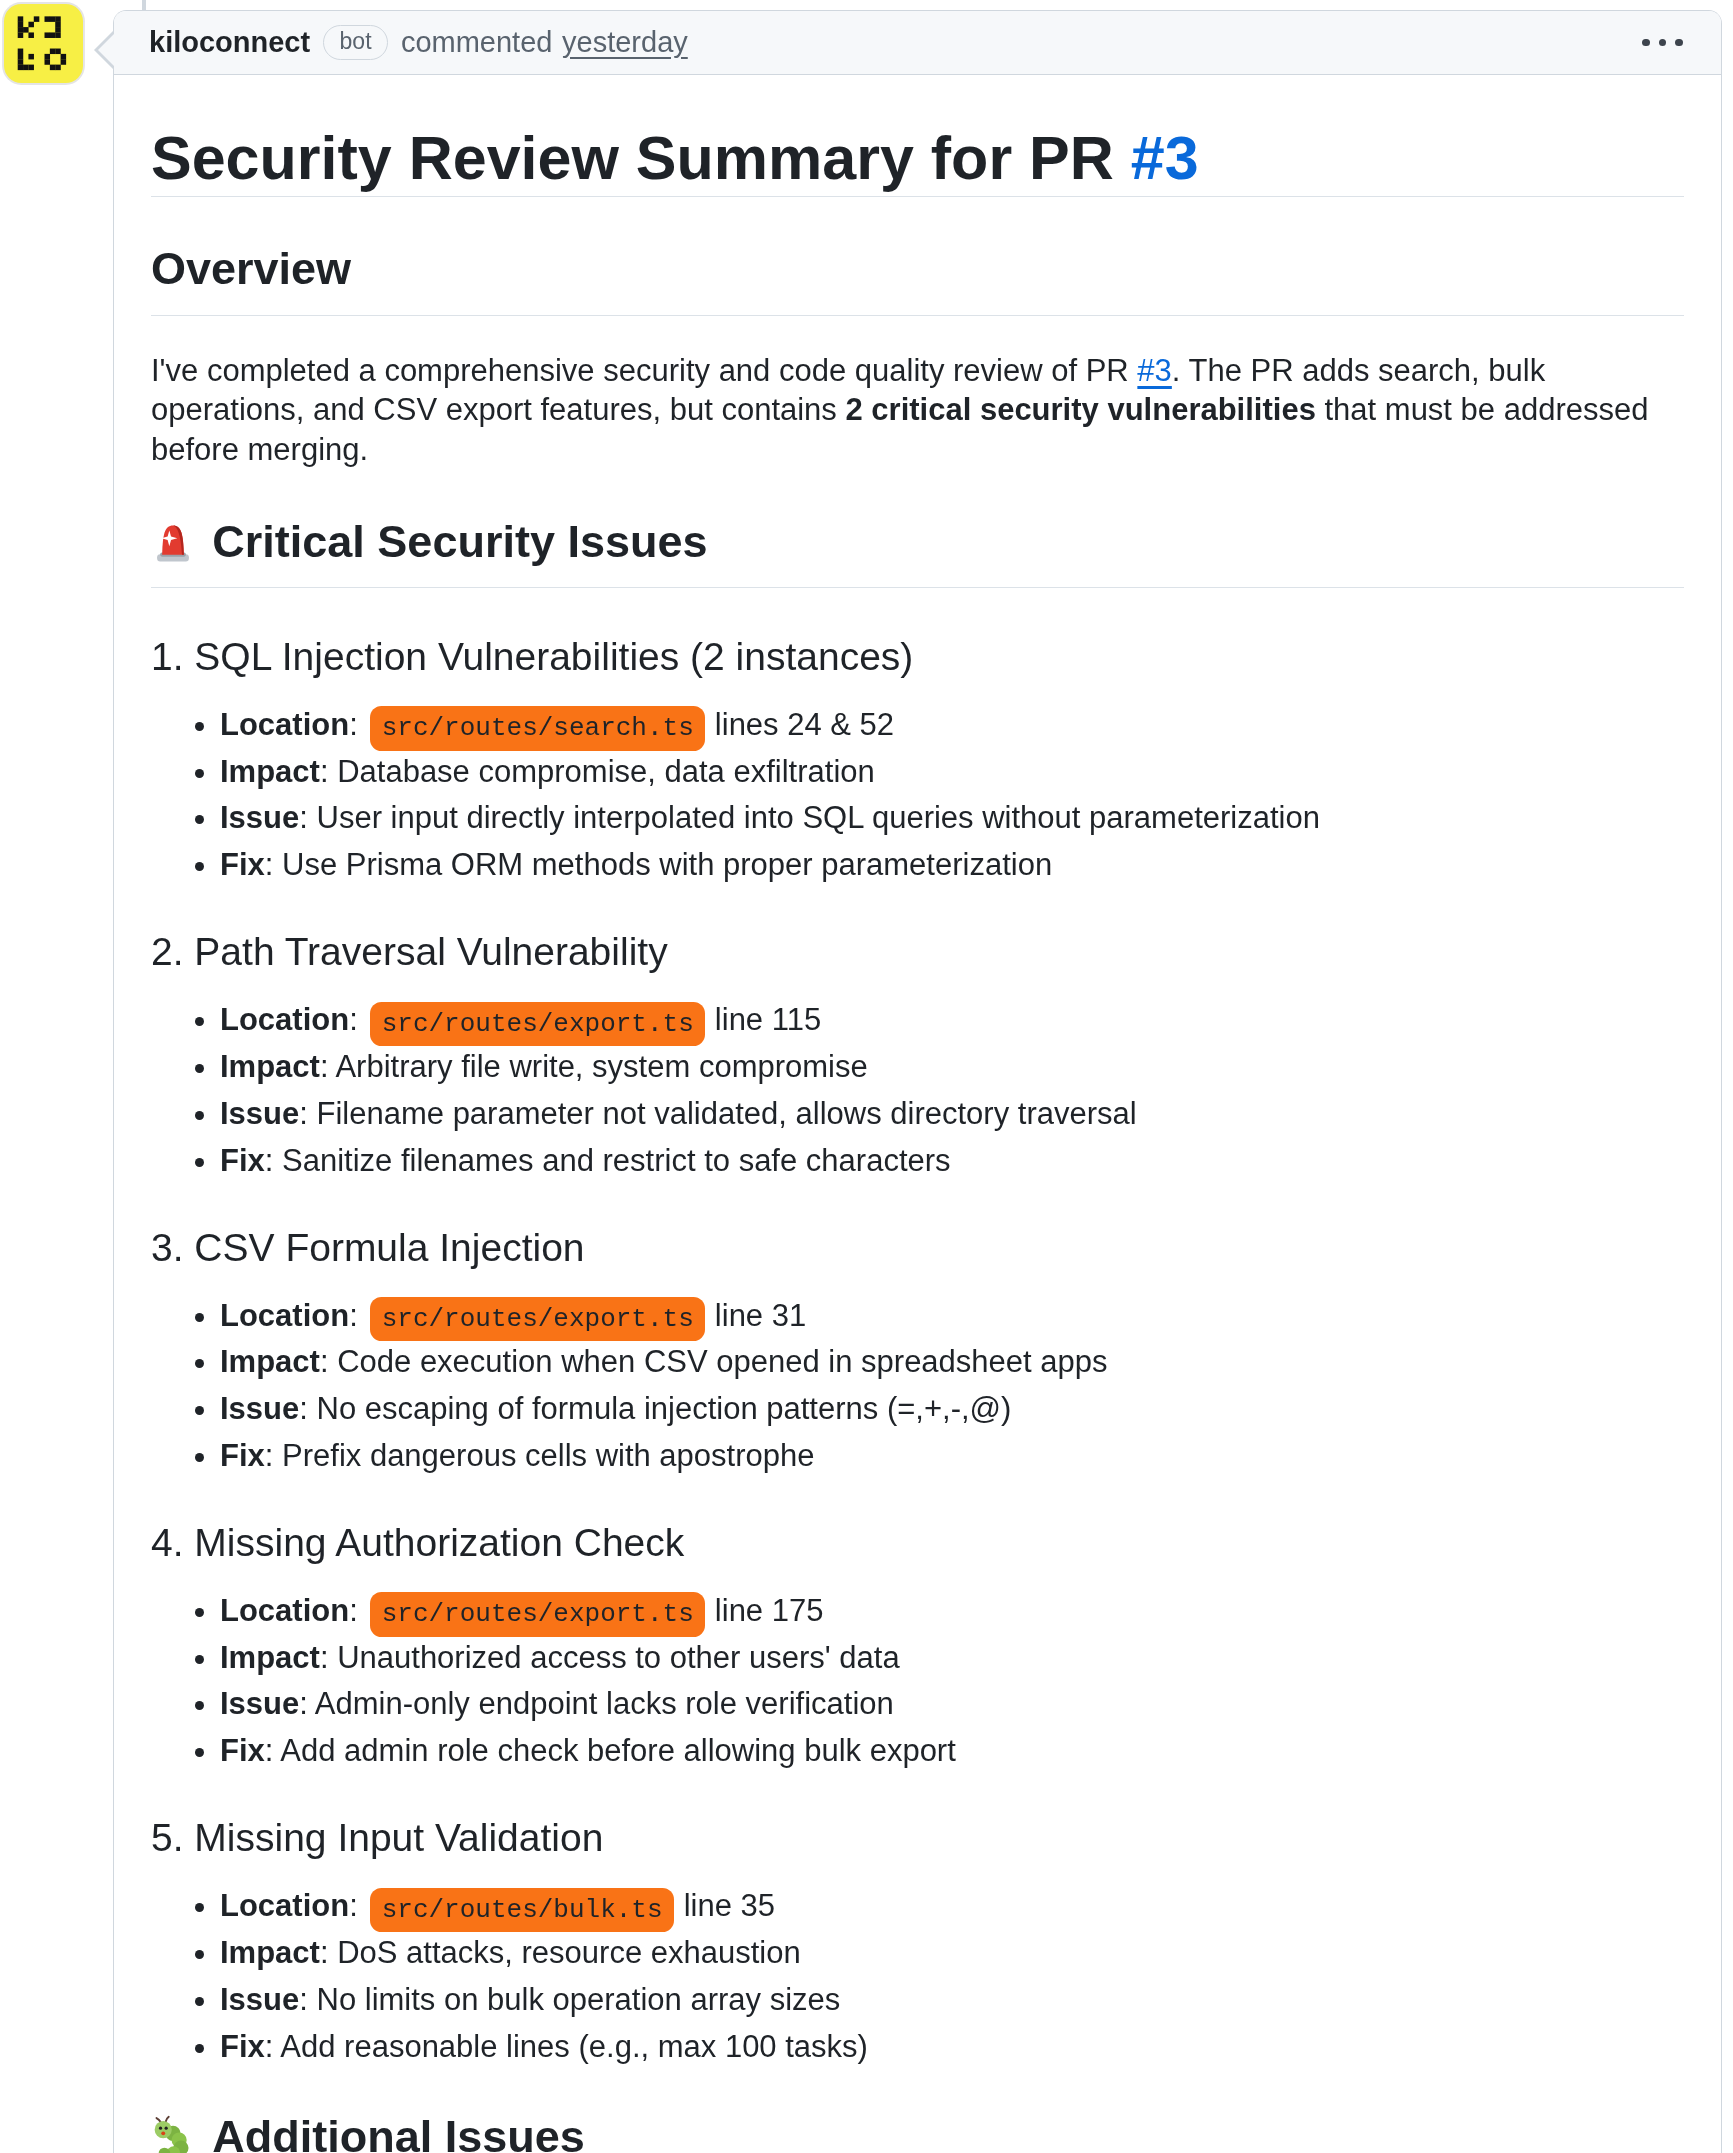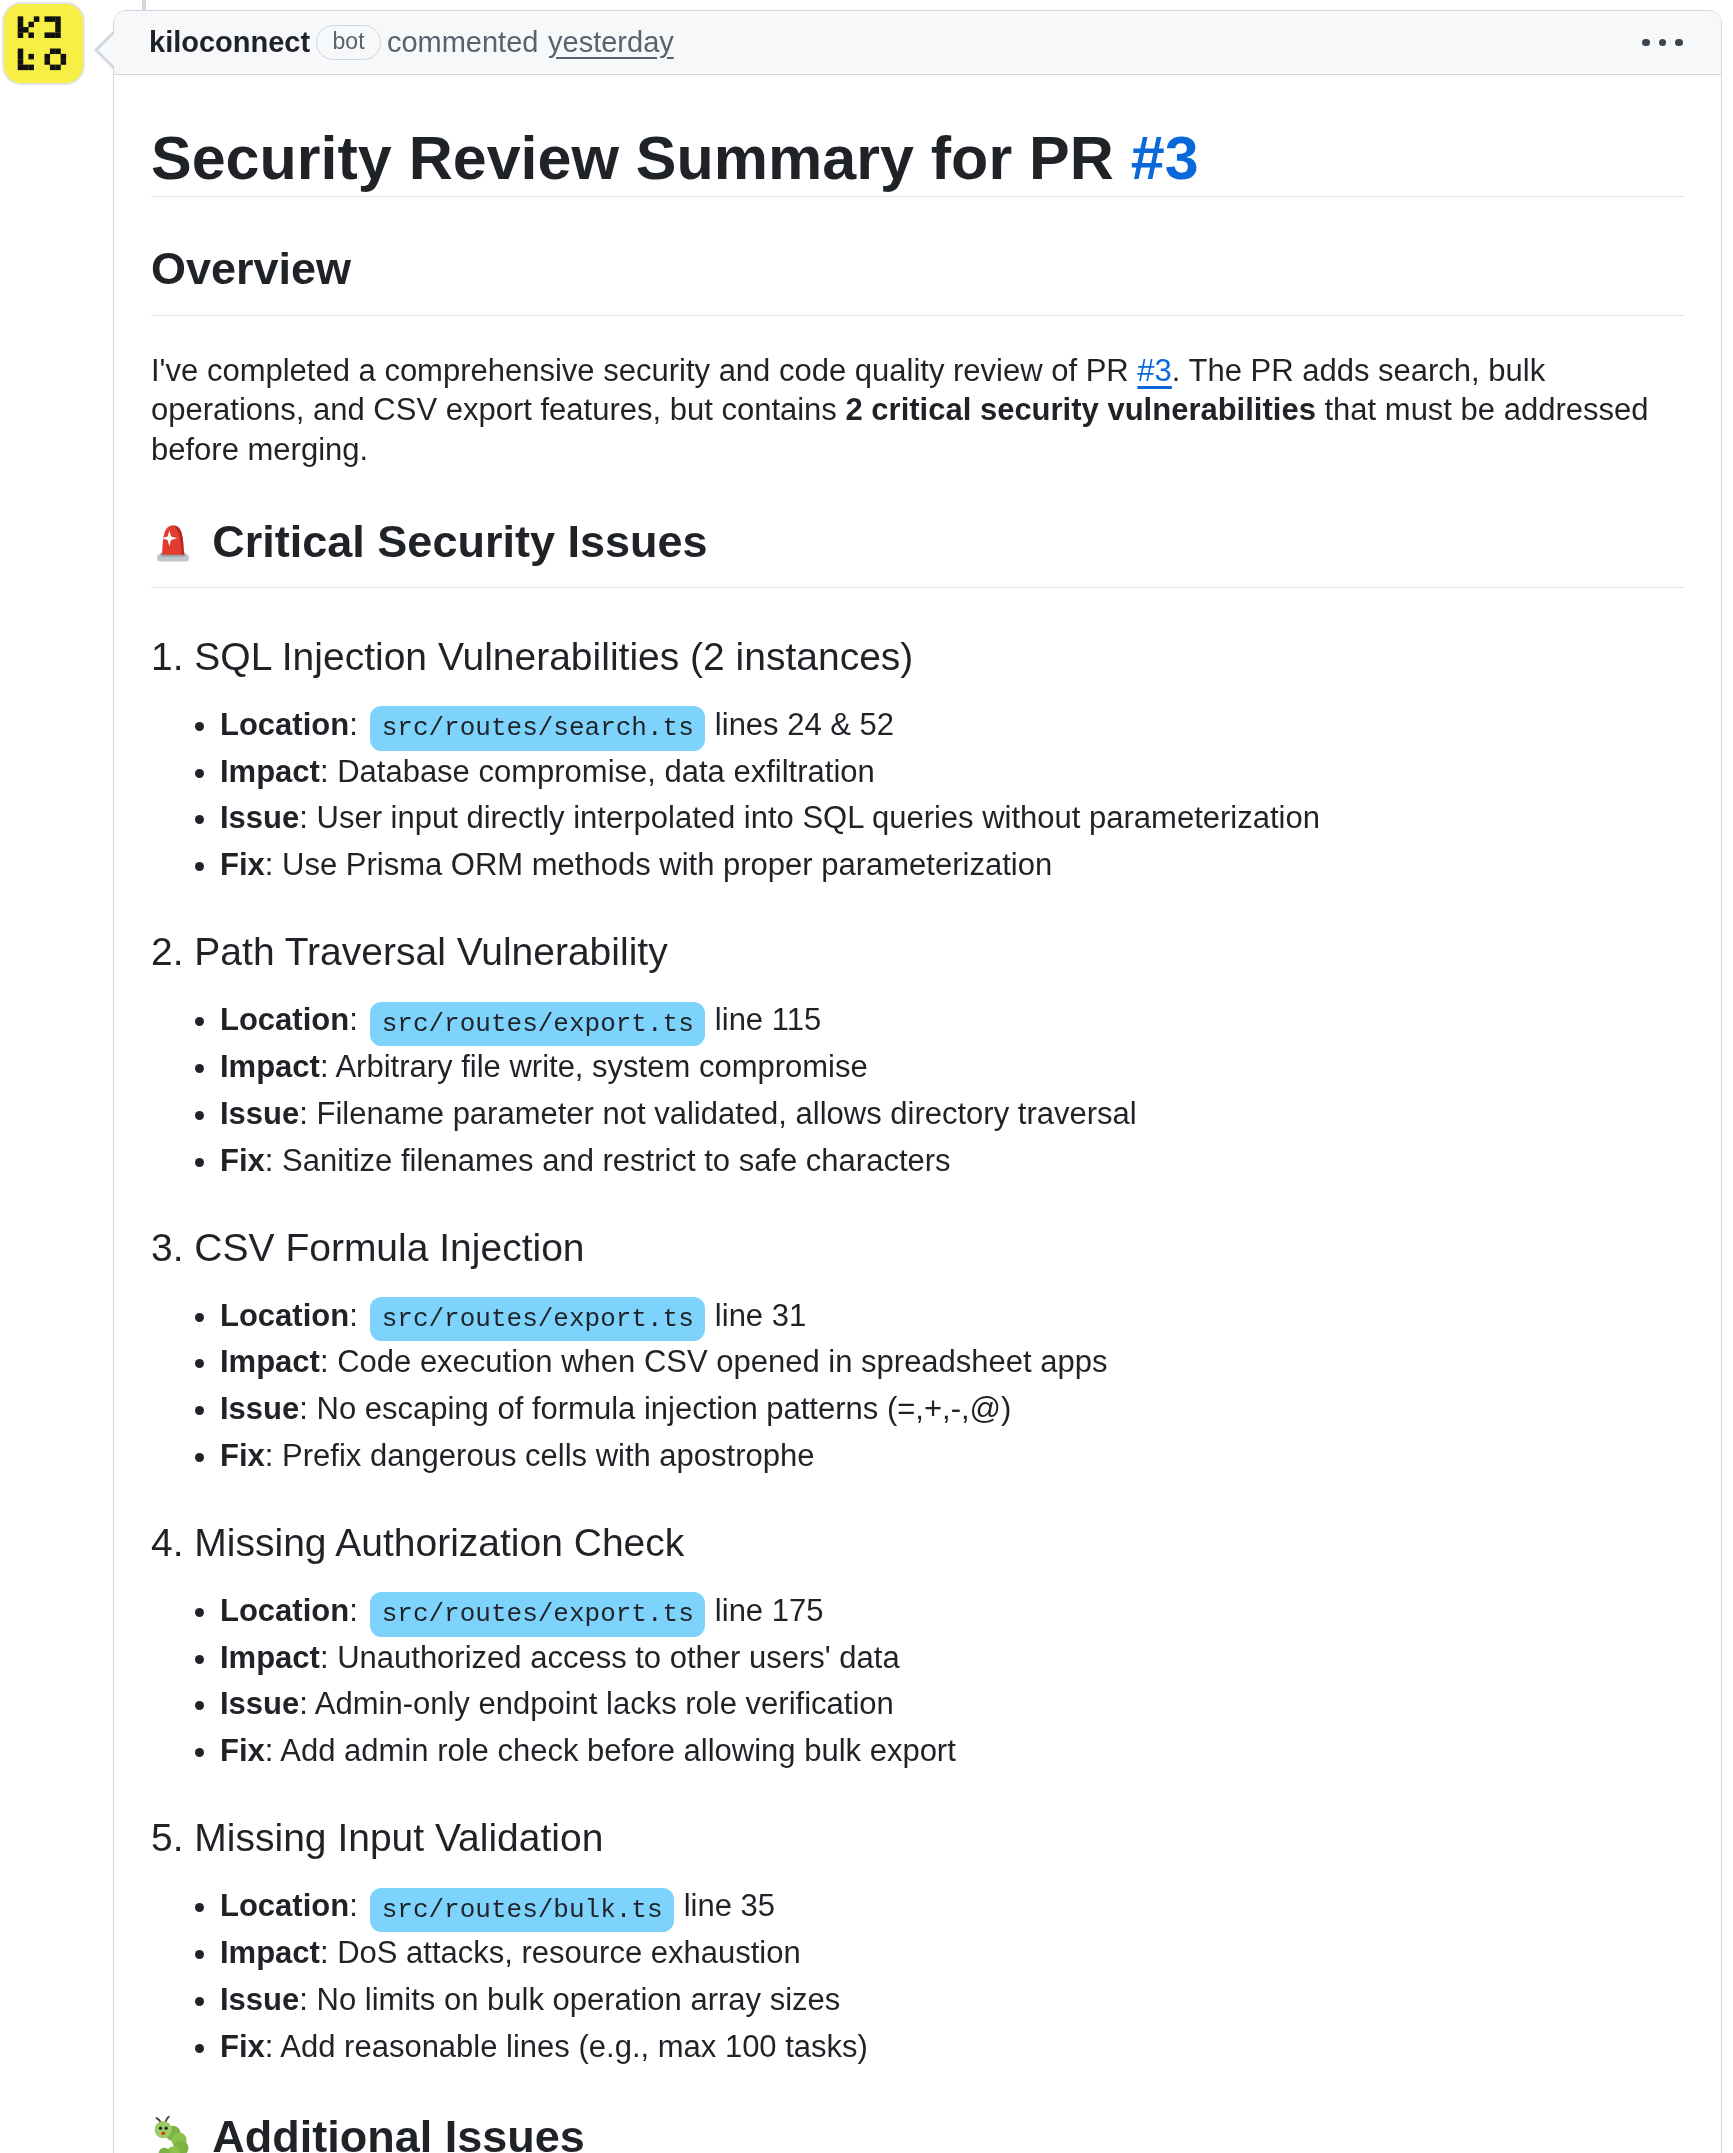--- a/index.html
+++ b/index.html
@@ -24,21 +24,21 @@
     content: ""; position: absolute; top: 19px; left: -20px;
     border: 20px solid transparent; border-left: 0; border-right: 20px solid #d0d7de;
   }
   .comment::after {
     content: ""; position: absolute; top: 23px; left: -16.3px;
     border: 16.3px solid transparent; border-left: 0; border-right: 16.3px solid #f6f8fa;
   }
 
   .comment-header {
     background: #f6f8fa; border-bottom: 1.9px solid #d0d7de; border-radius: 11.5px 11.5px 0 0;
-    display: flex; align-items: center; gap: 6px;
+    display: flex; align-items: center; gap: 13px;
     padding: 14.4px 35px; font-size: 29px; color: #59636e;
   }
   .author { font-weight: bold; color: #1f2328; }
   .bot-badge {
     font-size: 23px; color: #59636e; border: 1.9px solid #d0d7de; border-radius: 960px;
     padding: 2.9px 15.4px 4.8px; line-height: 1.1; background: transparent;
   }
   .action-wrap { display: inline-flex; align-items: baseline; gap: 9.6px; }
   .timestamp { color: #59636e; text-decoration: underline; text-underline-offset: 4.8px; cursor: pointer; }
   .kebab {
@@ -67,21 +67,21 @@
 
   h3 { font-size: 39px; font-weight: normal; line-height: 1.2; margin-top: 46px; }
 
   ul { margin-top: 25px; padding-left: 69px; list-style: disc; }
   li { font-size: 31px; line-height: 1.2; margin-top: 9.6px; color: #1f2328; }
   li:first-child { margin-top: 0; }
   li strong { font-weight: bold; }
 
   code.chip {
     font-family: "Liberation Mono", monospace; font-size: 26px; line-height: 1;
-    background: #7dd3fc; border-radius: 11.5px; padding: 6.7px 11.5px 7.7px; margin-left: 3.8px;
+    background: #f97316; border-radius: 11.5px; padding: 6.7px 11.5px 7.7px; margin-left: 3.8px;
     color: #1f2328;
   }
   .after-code { margin-left: 9.6px; }
 </style>
 </head>
 <body>
 
 <div class="timeline-stub"></div>
 
 <div class="avatar">

